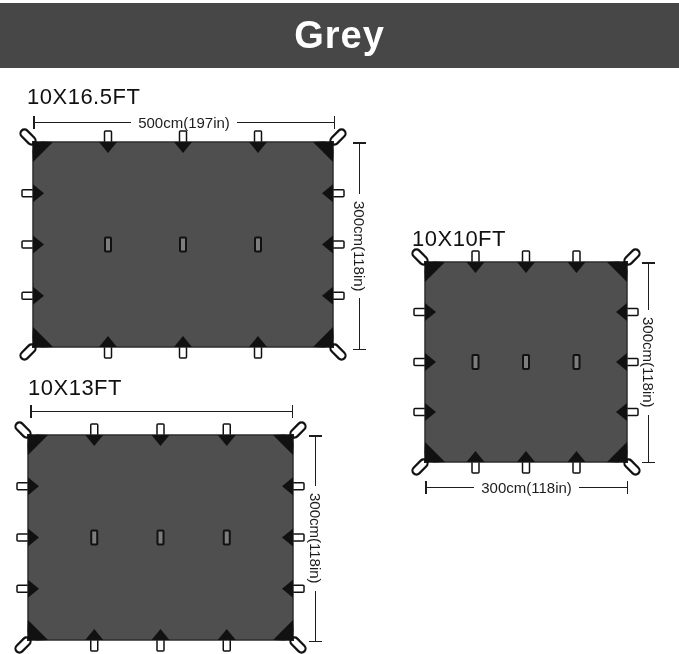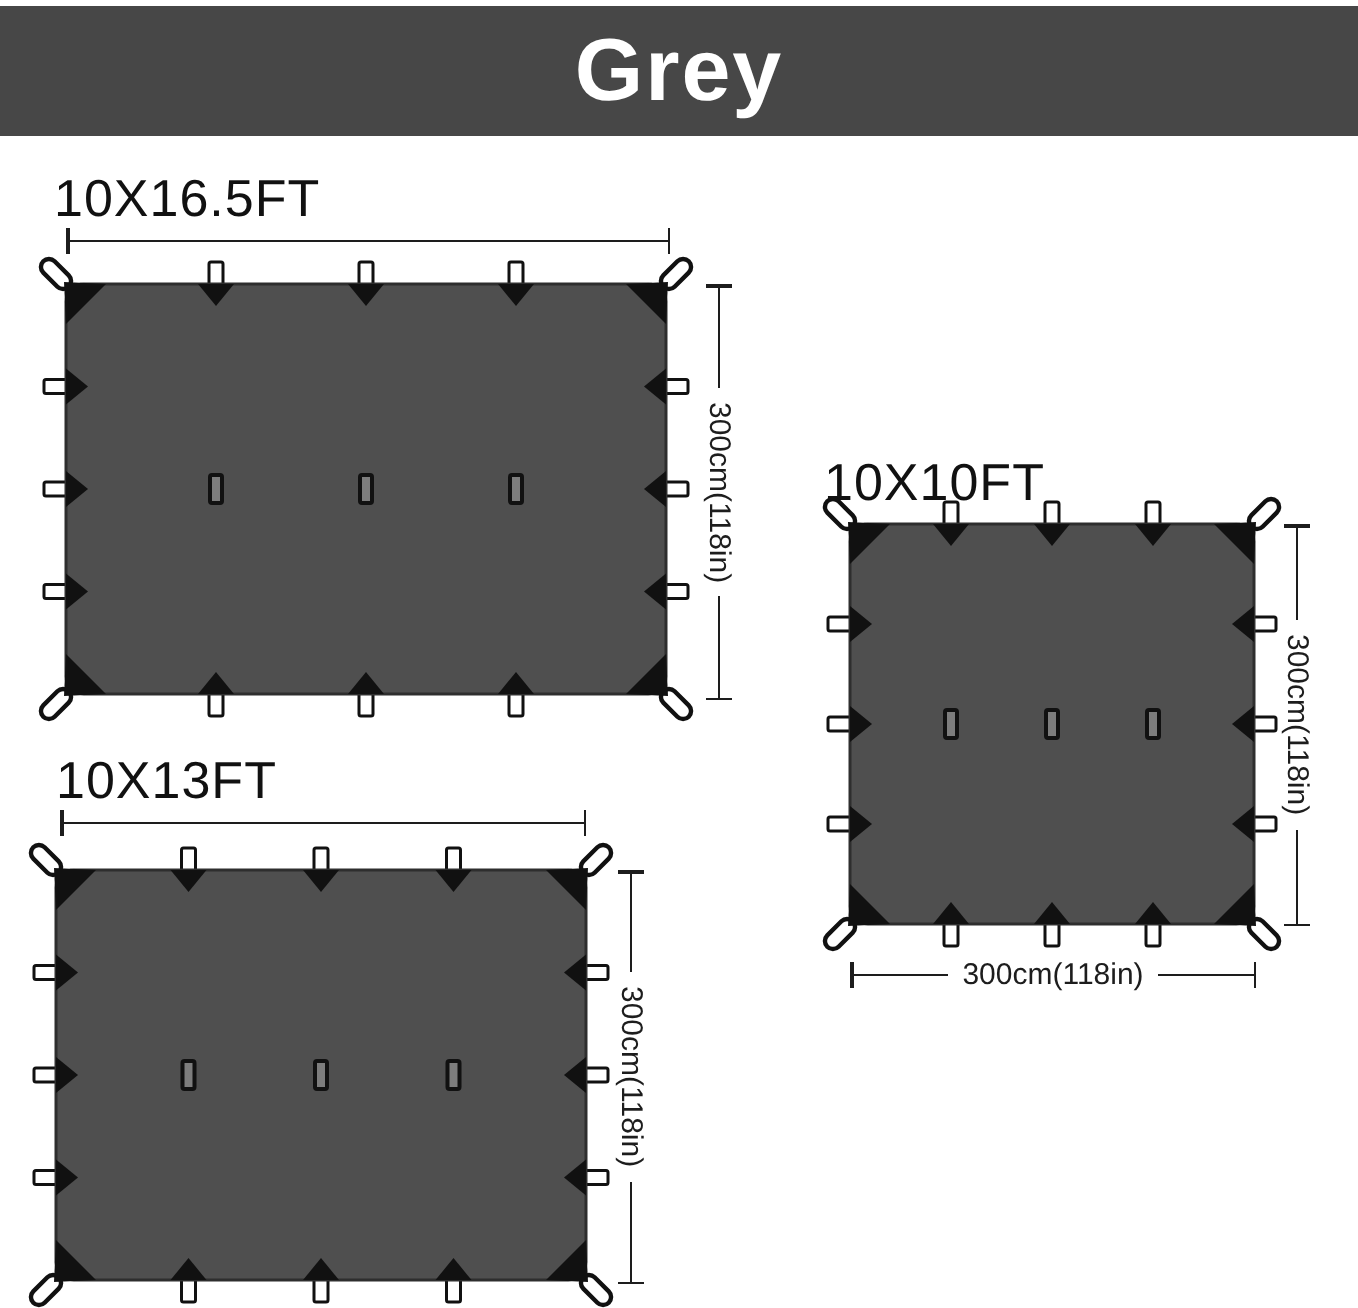--- a/index.html
+++ b/index.html
@@ -5,25 +5,25 @@
   html,body { margin:0; padding:0; background:#ffffff; }
   body { font-family: "Liberation Sans", "DejaVu Sans", sans-serif; }
   .page { position:relative; width:679px; height:654px; background:#ffffff; overflow:hidden; }
 
   .banner {
     position:absolute; left:0; top:3px; width:679px; height:65px;
     background:var(--banner-bg,#474747);
     display:flex; align-items:center; justify-content:center;
   }
   .banner span {
-    color:var(--banner-fg,#ffffff); font-size:44px; font-weight:bold; letter-spacing:1px;
+    color:var(--banner-fg,#ffffff); font-size:38px; font-weight:bold; letter-spacing:1px;
   }
 
   .tarp-title {
-    position:absolute; font-size:26px; color:var(--title-color,#111111);
+    position:absolute; font-size:22px; color:var(--title-color,#111111);
     letter-spacing:0.5px; white-space:nowrap;
   }
   .t1-title { left:27px;  top:84px;  }
   .t2-title { left:412px; top:226px; }
   .t3-title { left:28px;  top:375px; }
 
   .tarp-svg { position:absolute; }
   .t1-svg { left:19px;  top:128px; }
   .t2-svg { left:411px; top:248px; }
   .t3-svg { left:14px;  top:421px; }
@@ -54,20 +54,21 @@
 
   <div class="banner">
     <span>Grey</span>
   </div>
 
   <div class="tarp-title t1-title">10X16.5FT</div>
 
   <div class="dim dim-h t1-hdim">
     <span class="tick-v"></span>
     <span class="dline"></span>
+    <span class="dlabel">500cm(197in)</span>
     <span class="dline"></span>
     <span class="tick-v"></span>
   </div>
 
   <svg class="tarp-svg t1-svg" viewBox="0 0 328 233" width="328" height="233">
       <rect x="0" y="5" width="18" height="8" rx="4" fill="#ffffff" stroke="#111111" stroke-width="2.2" transform="rotate(45 9 9)"></rect>
       <rect x="310" y="5" width="18" height="8" rx="4" fill="#ffffff" stroke="#111111" stroke-width="2.2" transform="rotate(-45 319 9)"></rect>
       <rect x="0" y="220" width="18" height="8" rx="4" fill="#ffffff" stroke="#111111" stroke-width="2.2" transform="rotate(-45 9 224)"></rect>
       <rect x="310" y="220" width="18" height="8" rx="4" fill="#ffffff" stroke="#111111" stroke-width="2.2" transform="rotate(45 319 224)"></rect>
       <rect x="85.5" y="3" width="7" height="13" fill="#ffffff" stroke="#111111" stroke-width="1.5" rx="1"></rect>

